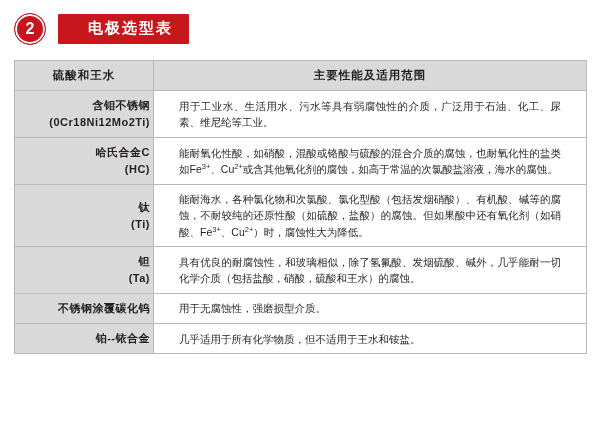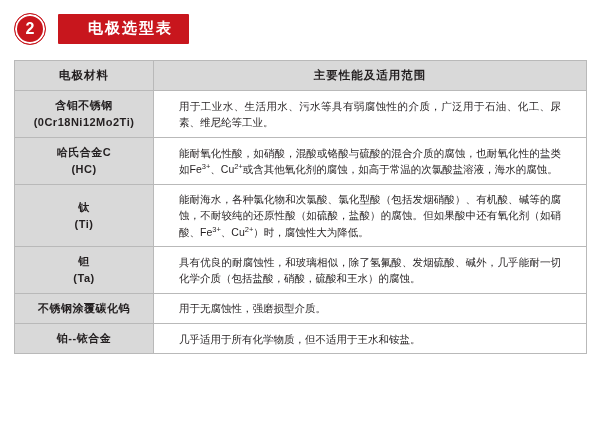--- a/index.html
+++ b/index.html
@@ -77,21 +77,21 @@
     border: 1px solid #b9b9b9;
     font-size: 10.5px;
     line-height: 1.55;
     color: #231f20;
     padding: 6px 25px;
     vertical-align: middle;
   }
   table.spec td.mat {
     background: #d9d9d9;
     font-weight: bold;
-    text-align: center;
+    text-align: right;
     font-size: 11px;
     padding: 6px 3px;
     letter-spacing: 0.5px;
   }
   table.spec td.mat .sub {
     display: block;
     font-weight: bold;
   }
   table.spec td.desc {
     background: #ffffff;
@@ -113,21 +113,21 @@
     <div class="title-bar">电极选型表</div>
   </div>
 
   <table class="spec">
     <colgroup>
         <col class="c1">
         <col class="c2">
       </colgroup>
     <thead>
       <tr>
-        <th>电极材料</th>
+        <th>硫酸和王水</th>
         <th>主要性能及适用范围</th>
       </tr>
     </thead>
     <tbody>
       <tr>
         <td class="mat">
           <span class="sub">含钼不锈钢</span>
           <span class="sub">(0Cr18Ni12Mo2Ti)</span>
         </td>
         <td class="desc">用于工业水、生活用水、污水等具有弱腐蚀性的介质，广泛用于石油、化工、尿素、维尼纶等工业。</td>

